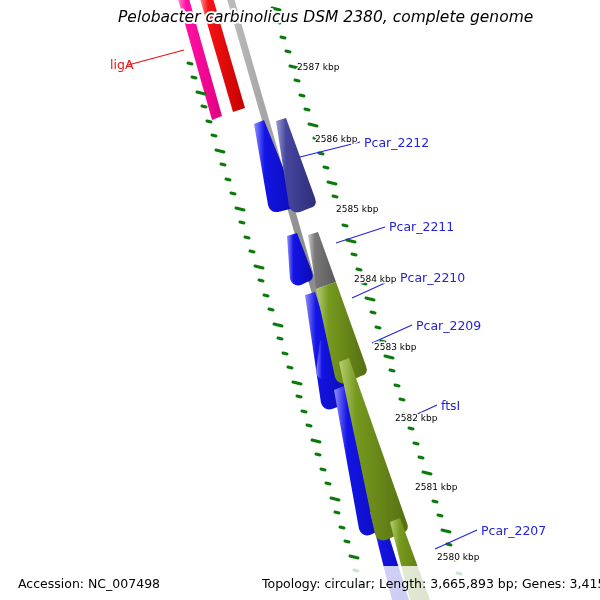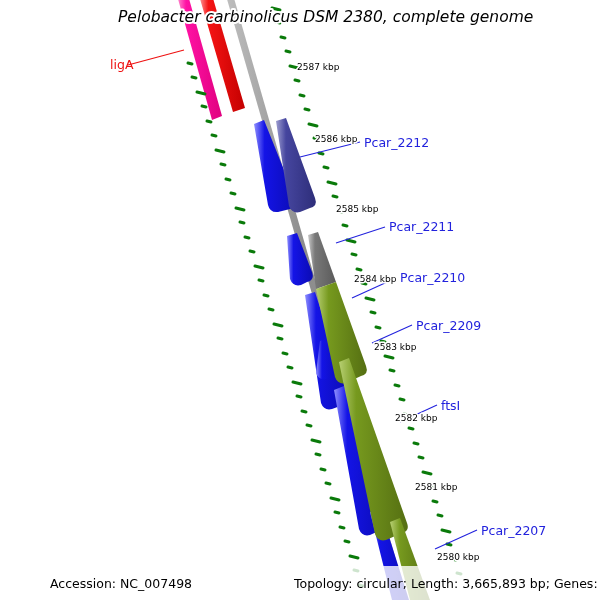--- a/index.html
+++ b/index.html
@@ -52,21 +52,21 @@
   .leader{stroke:#2222dd;stroke-width:1.1;fill:none;}
   .leader-red{stroke:#ee1111;stroke-width:1.1;fill:none;}
 
   .footer{
     position:absolute;left:0;bottom:0;width:600px;height:34px;
     background:rgba(255,255,255,0.80);
   }
   .footer-text{
     position:absolute;bottom:9px;
     font-family:"DejaVu Sans","Liberation Sans",sans-serif;
-    font-size:12.5px;color:#000;white-space:nowrap;margin-left:32px;
+    font-size:12.5px;color:#000;white-space:nowrap;
   }
   .footer-left{left:18px;}
   .footer-right{left:262px;}
 </style>
 </head>
 <body>
 
 <div id="stage">
 
   <svg class="map" viewBox="0 0 600 600" xmlns="http://www.w3.org/2000/svg">

